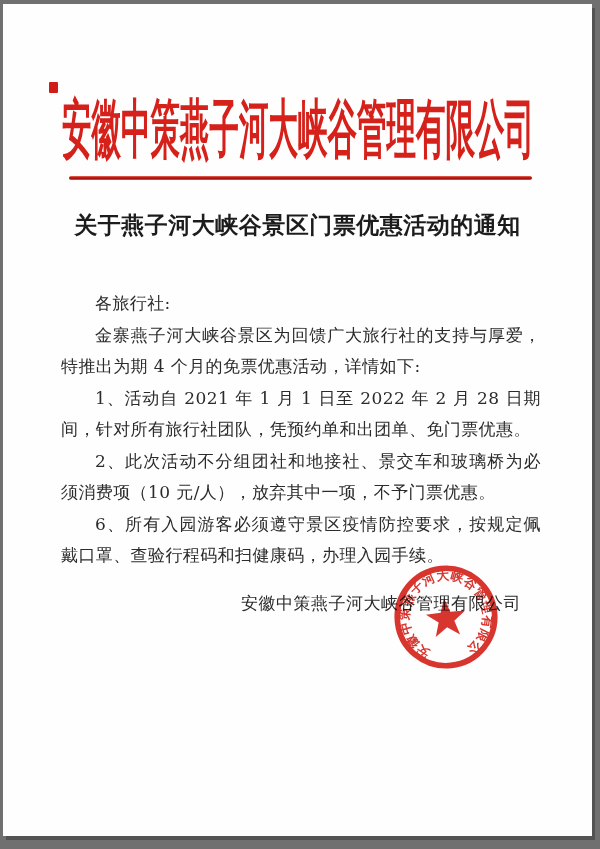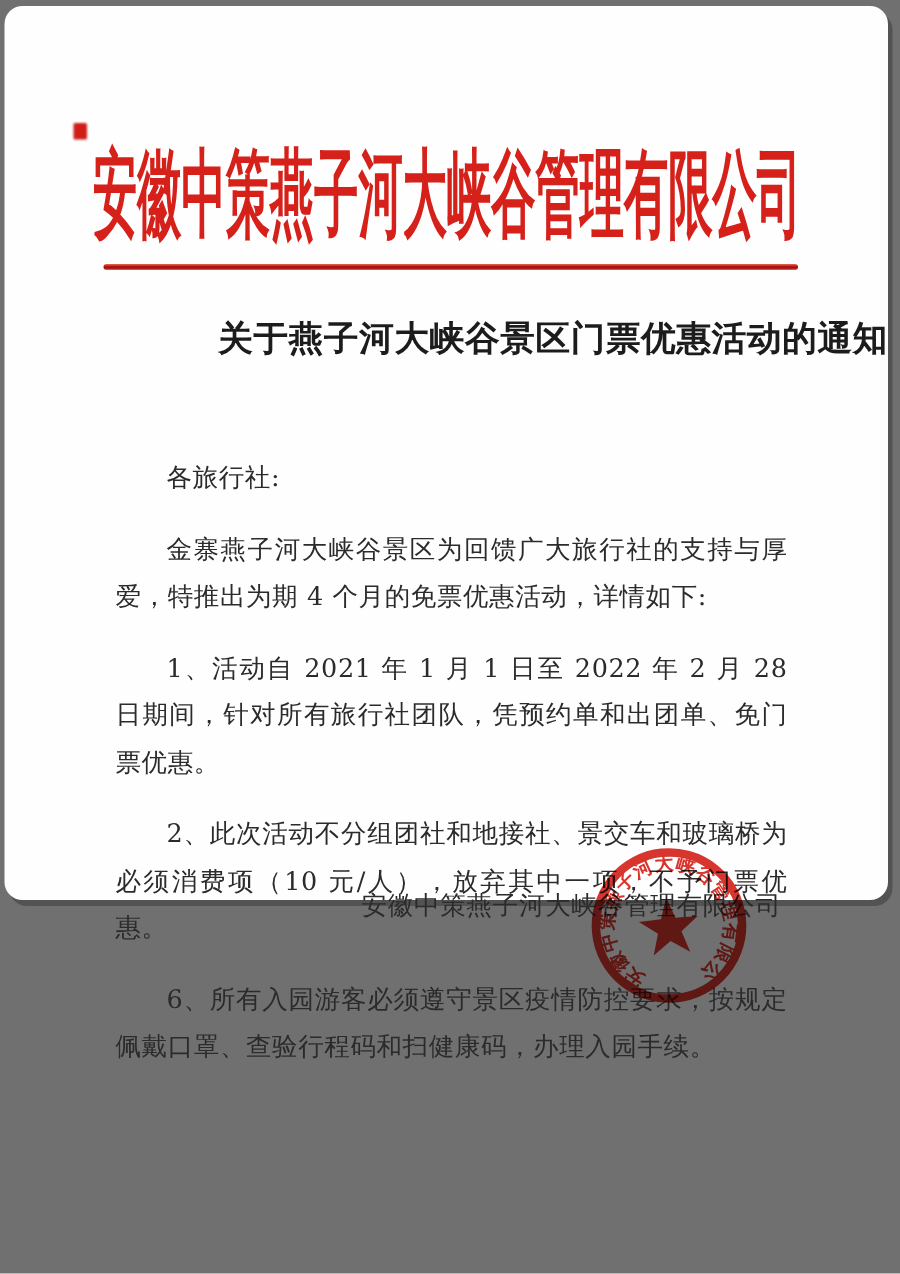--- a/index.html
+++ b/index.html
@@ -2,50 +2,49 @@
 <html><head>
 <meta charset="utf-8">
 <style>
   html,body{margin:0;padding:0;}
   body{
     width:600px;height:849px;position:relative;overflow:hidden;
     background:#707070;
     font-family:"DejaVu Serif","Liberation Serif",serif;
   }
   .page{
-    position:absolute;left:3px;top:4px;width:589px;height:596px;
+    position:absolute;left:3px;top:4px;width:589px;height:832px;
     background:#fefefe;
     box-shadow:3px 4px 0 rgba(60,60,60,.55);
-    border-radius:12px;
   }
   
   .red-mark{
     position:absolute;left:46px;top:78px;width:9px;height:11px;
     background:#cf1d17;filter:blur(.6px);border-radius:1px;
   }
   .letterhead{
     position:absolute;top:80px;left:0;width:100%;text-align:center;
   }
   .letterhead svg{display:block;margin:0 auto;}
   .divider{
     position:absolute;top:172px;left:66px;width:463px;height:4px;
     background:linear-gradient(to bottom,#ef6a52,#a81111 45%,#a81111 70%,#ef6a52);
     border-radius:2px;
   }
   .notice-title{
-    position:absolute;top:206px;left:0;width:100%;text-align:right;
+    position:absolute;top:206px;left:0;width:100%;text-align:center;
     font-size:23px;font-weight:bold;color:#1c1c1c;letter-spacing:.5px;
     white-space:nowrap;
   }
   .body-text{
     position:absolute;top:284px;left:58px;width:480px;
     font-size:17px;line-height:31.5px;color:#2b2b2b;
     text-align:justify;letter-spacing:.4px;
   }
-  .body-text p{margin:16px;text-indent:2em;}
+  .body-text p{margin:0;text-indent:2em;}
   .sig{
     position:absolute;font-size:17px;color:#2b2b2b;white-space:nowrap;
   }
   .sig-company{top:588px;right:71px;letter-spacing:.5px;}
   .sig-date{top:620px;right:73px;letter-spacing:1.5px;}
   .seal{
     position:absolute;left:386px;top:556px;width:114px;height:114px;
     mix-blend-mode:multiply;opacity:.93;transform:rotate(-6deg);
   }
 </style>

